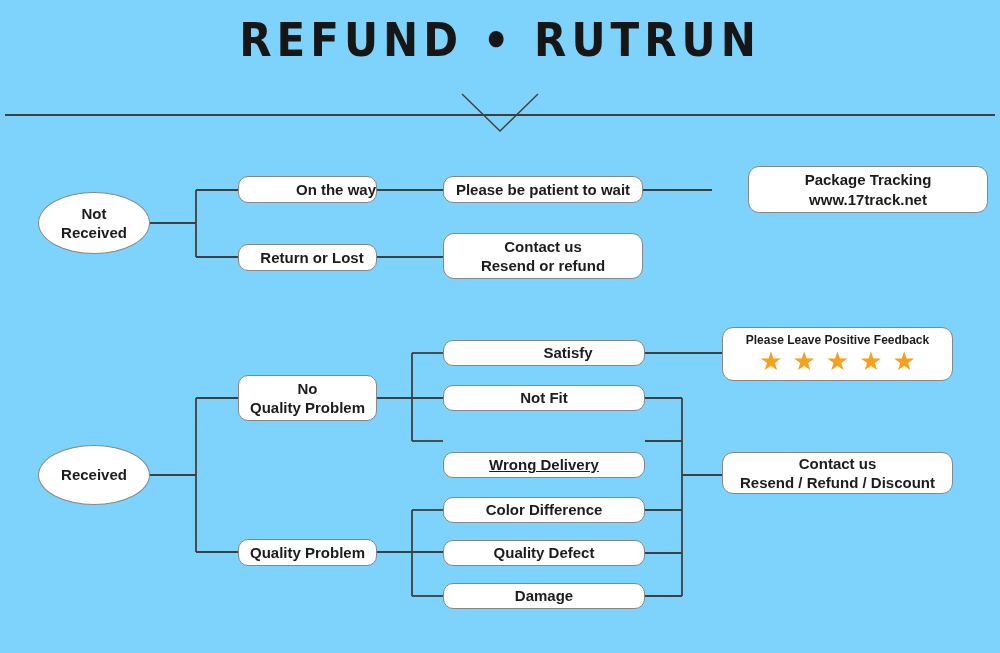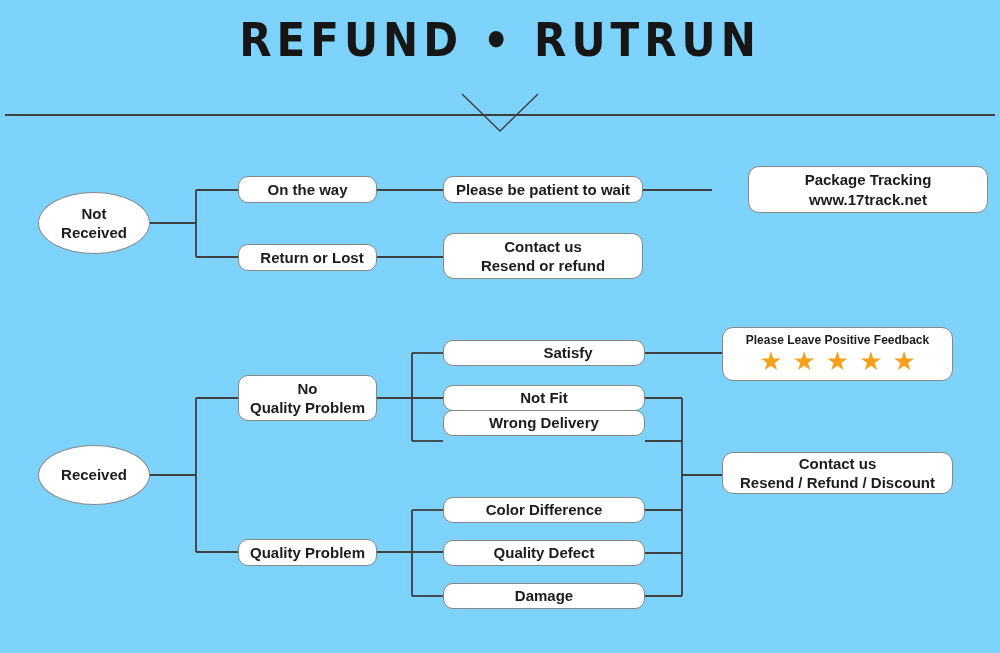--- a/index.html
+++ b/index.html
@@ -73,21 +73,21 @@
       <line x1="645" y1="596" x2="682" y2="596"></line>
       <line x1="682" y1="475" x2="722" y2="475"></line>
     </g>
   </svg>
 
   <div class="node ellipse" style="left:38px;top:192px;width:112px;height:62px;">
     <span>Not</span>
     <span>Received</span>
   </div>
 
-  <div class="node rbox" style="left:238px;top:176px;width:139px;height:27px;">
+  <div class="node rbox" style="left:238px;top:176px;width:139px;height:27px;align-items:flex-end;">
     <span>On the way</span>
   </div>
 
   <div class="node rbox" style="left:238px;top:244px;width:139px;height:27px;padding-left:9px;">
     <span>Return or Lost</span>
   </div>
 
   <div class="node rbox" style="left:443px;top:176px;width:200px;height:27px;text-align:right;">
     <span>Please be patient to wait</span>
   </div>
@@ -116,21 +116,21 @@
   </div>
 
   <div class="node rbox" style="left:443px;top:340px;width:202px;height:26px;padding-left:48px;">
     <span>Satisfy</span>
   </div>
 
   <div class="node rbox" style="left:443px;top:385px;width:202px;height:26px;">
     <span>Not Fit</span>
   </div>
 
-  <div class="node rbox" style="left:443px;top:410px;width:202px;height:26px;">
+  <div class="node rbox" style="left:443px;top:452px;width:202px;height:26px;text-decoration:underline;">
     <span>Wrong Delivery</span>
   </div>
 
   <div class="node rbox" style="left:443px;top:497px;width:202px;height:26px;">
     <span>Color Difference</span>
   </div>
 
   <div class="node rbox" style="left:443px;top:540px;width:202px;height:26px;">
     <span>Quality Defect</span>
   </div>

